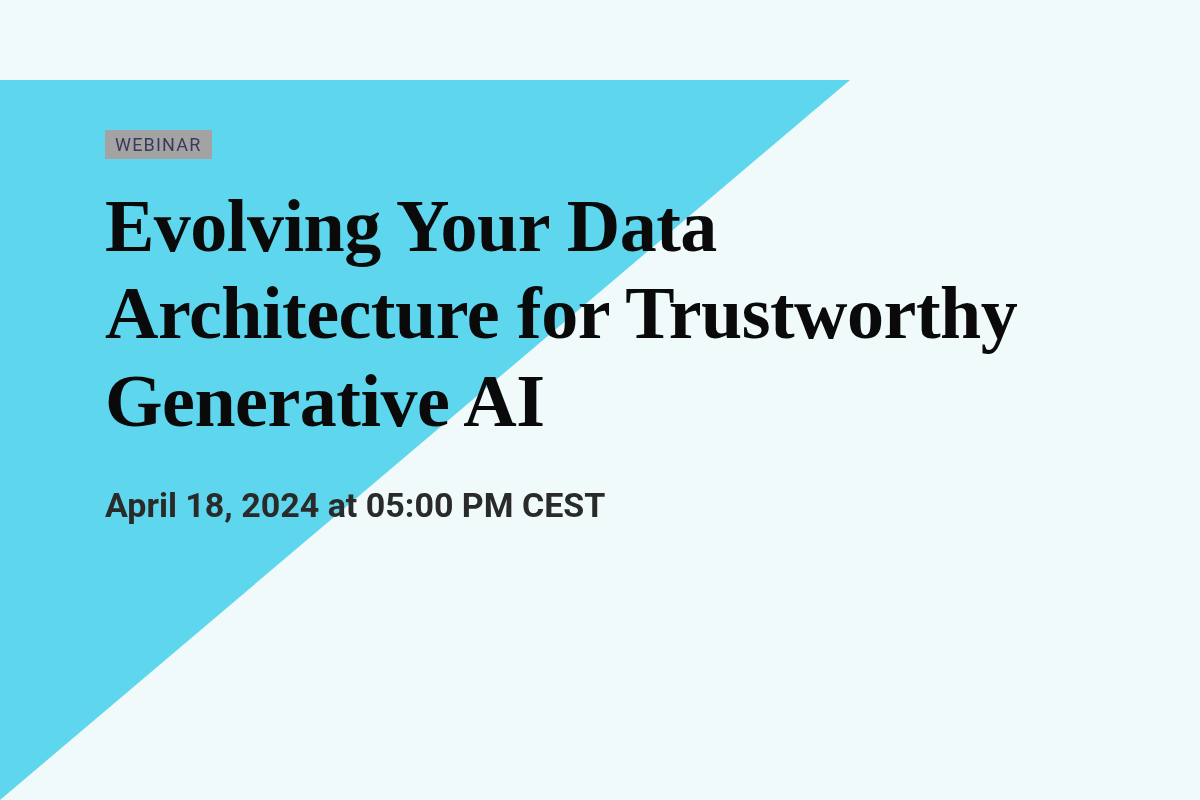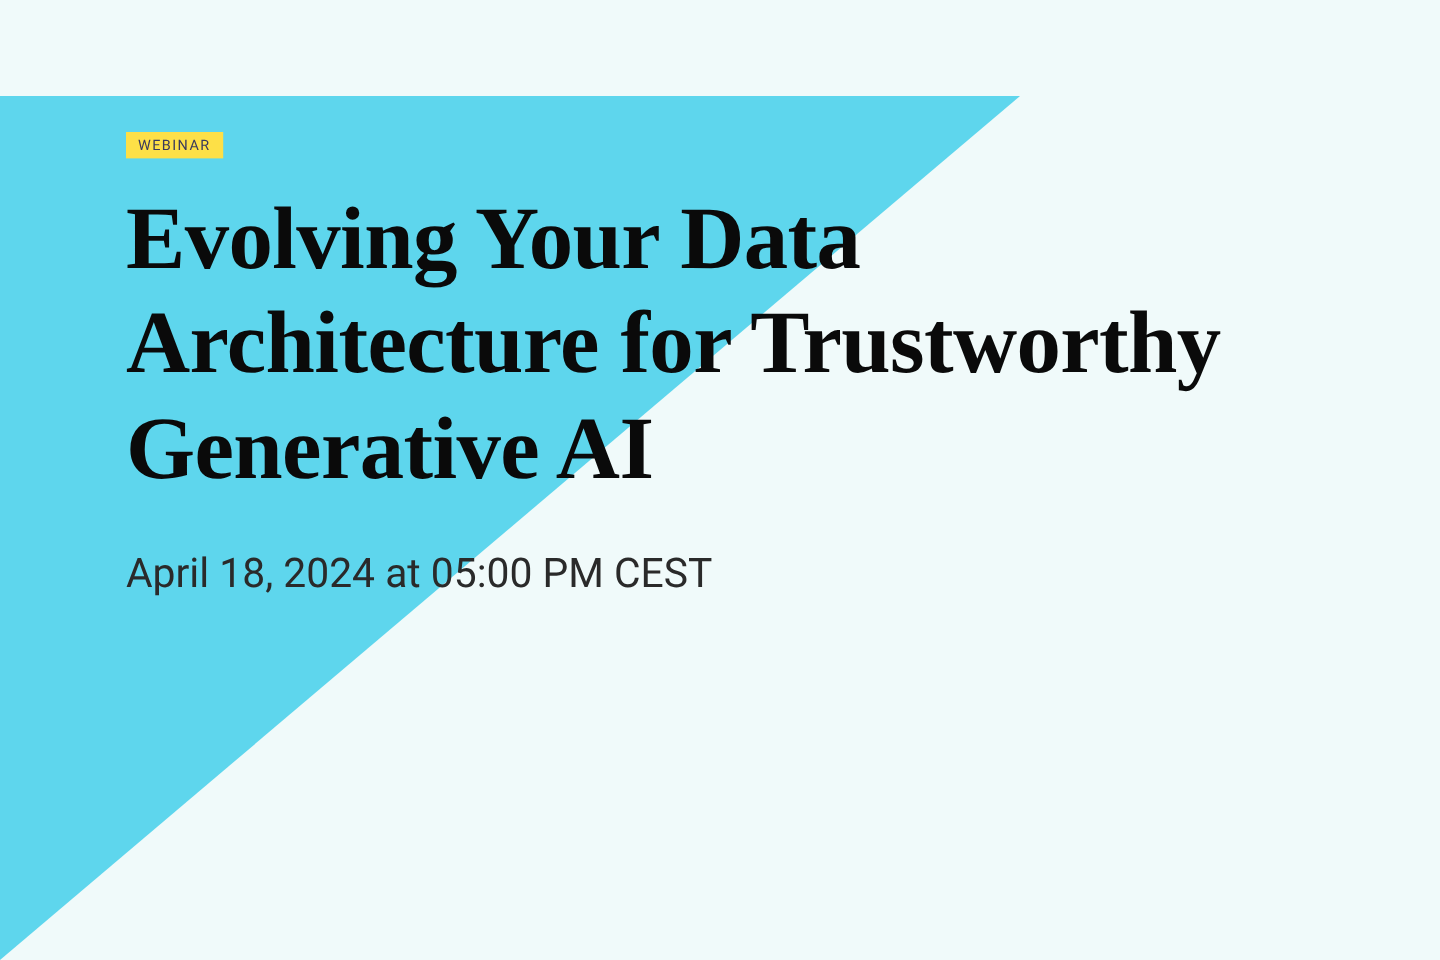--- a/index.html
+++ b/index.html
@@ -34,41 +34,42 @@
       border-bottom: 720px solid transparent;
       z-index: 1;
     }
     .content {
       position: relative;
       z-index: 2;
       padding: 110px 100px 0 105px;
     }
     .tag {
       display: inline-block;
-      background: #fde047;
+      background: #a3a3a3;
       color: #3a3a5c;
-      font-size: 12px;
+      font-size: 18px;
       letter-spacing: 1.2px;
       padding: 4px 10px;
       margin-bottom: 24px;
       font-weight: 400;
+      margin-top: 20px;
     }
     .main-title {
       font-size: 74px;
       font-weight: 600;
       line-height: 1.18;
       color: #0a0a0a;
       margin-bottom: 40px;
       letter-spacing: -0.5px;
       font-family: Liberation Serif, serif;
     }
     .date-line {
       font-size: 34px;
       color: #2a2a2a;
-      font-weight: 400;
+      font-weight: 700;
     }
   </style>
 </head>
 <body>
 
 <div class="hero-background"></div>
 <div class="triangle-shape"></div>
 
 <div class="content">
   <div class="tag">WEBINAR</div>

